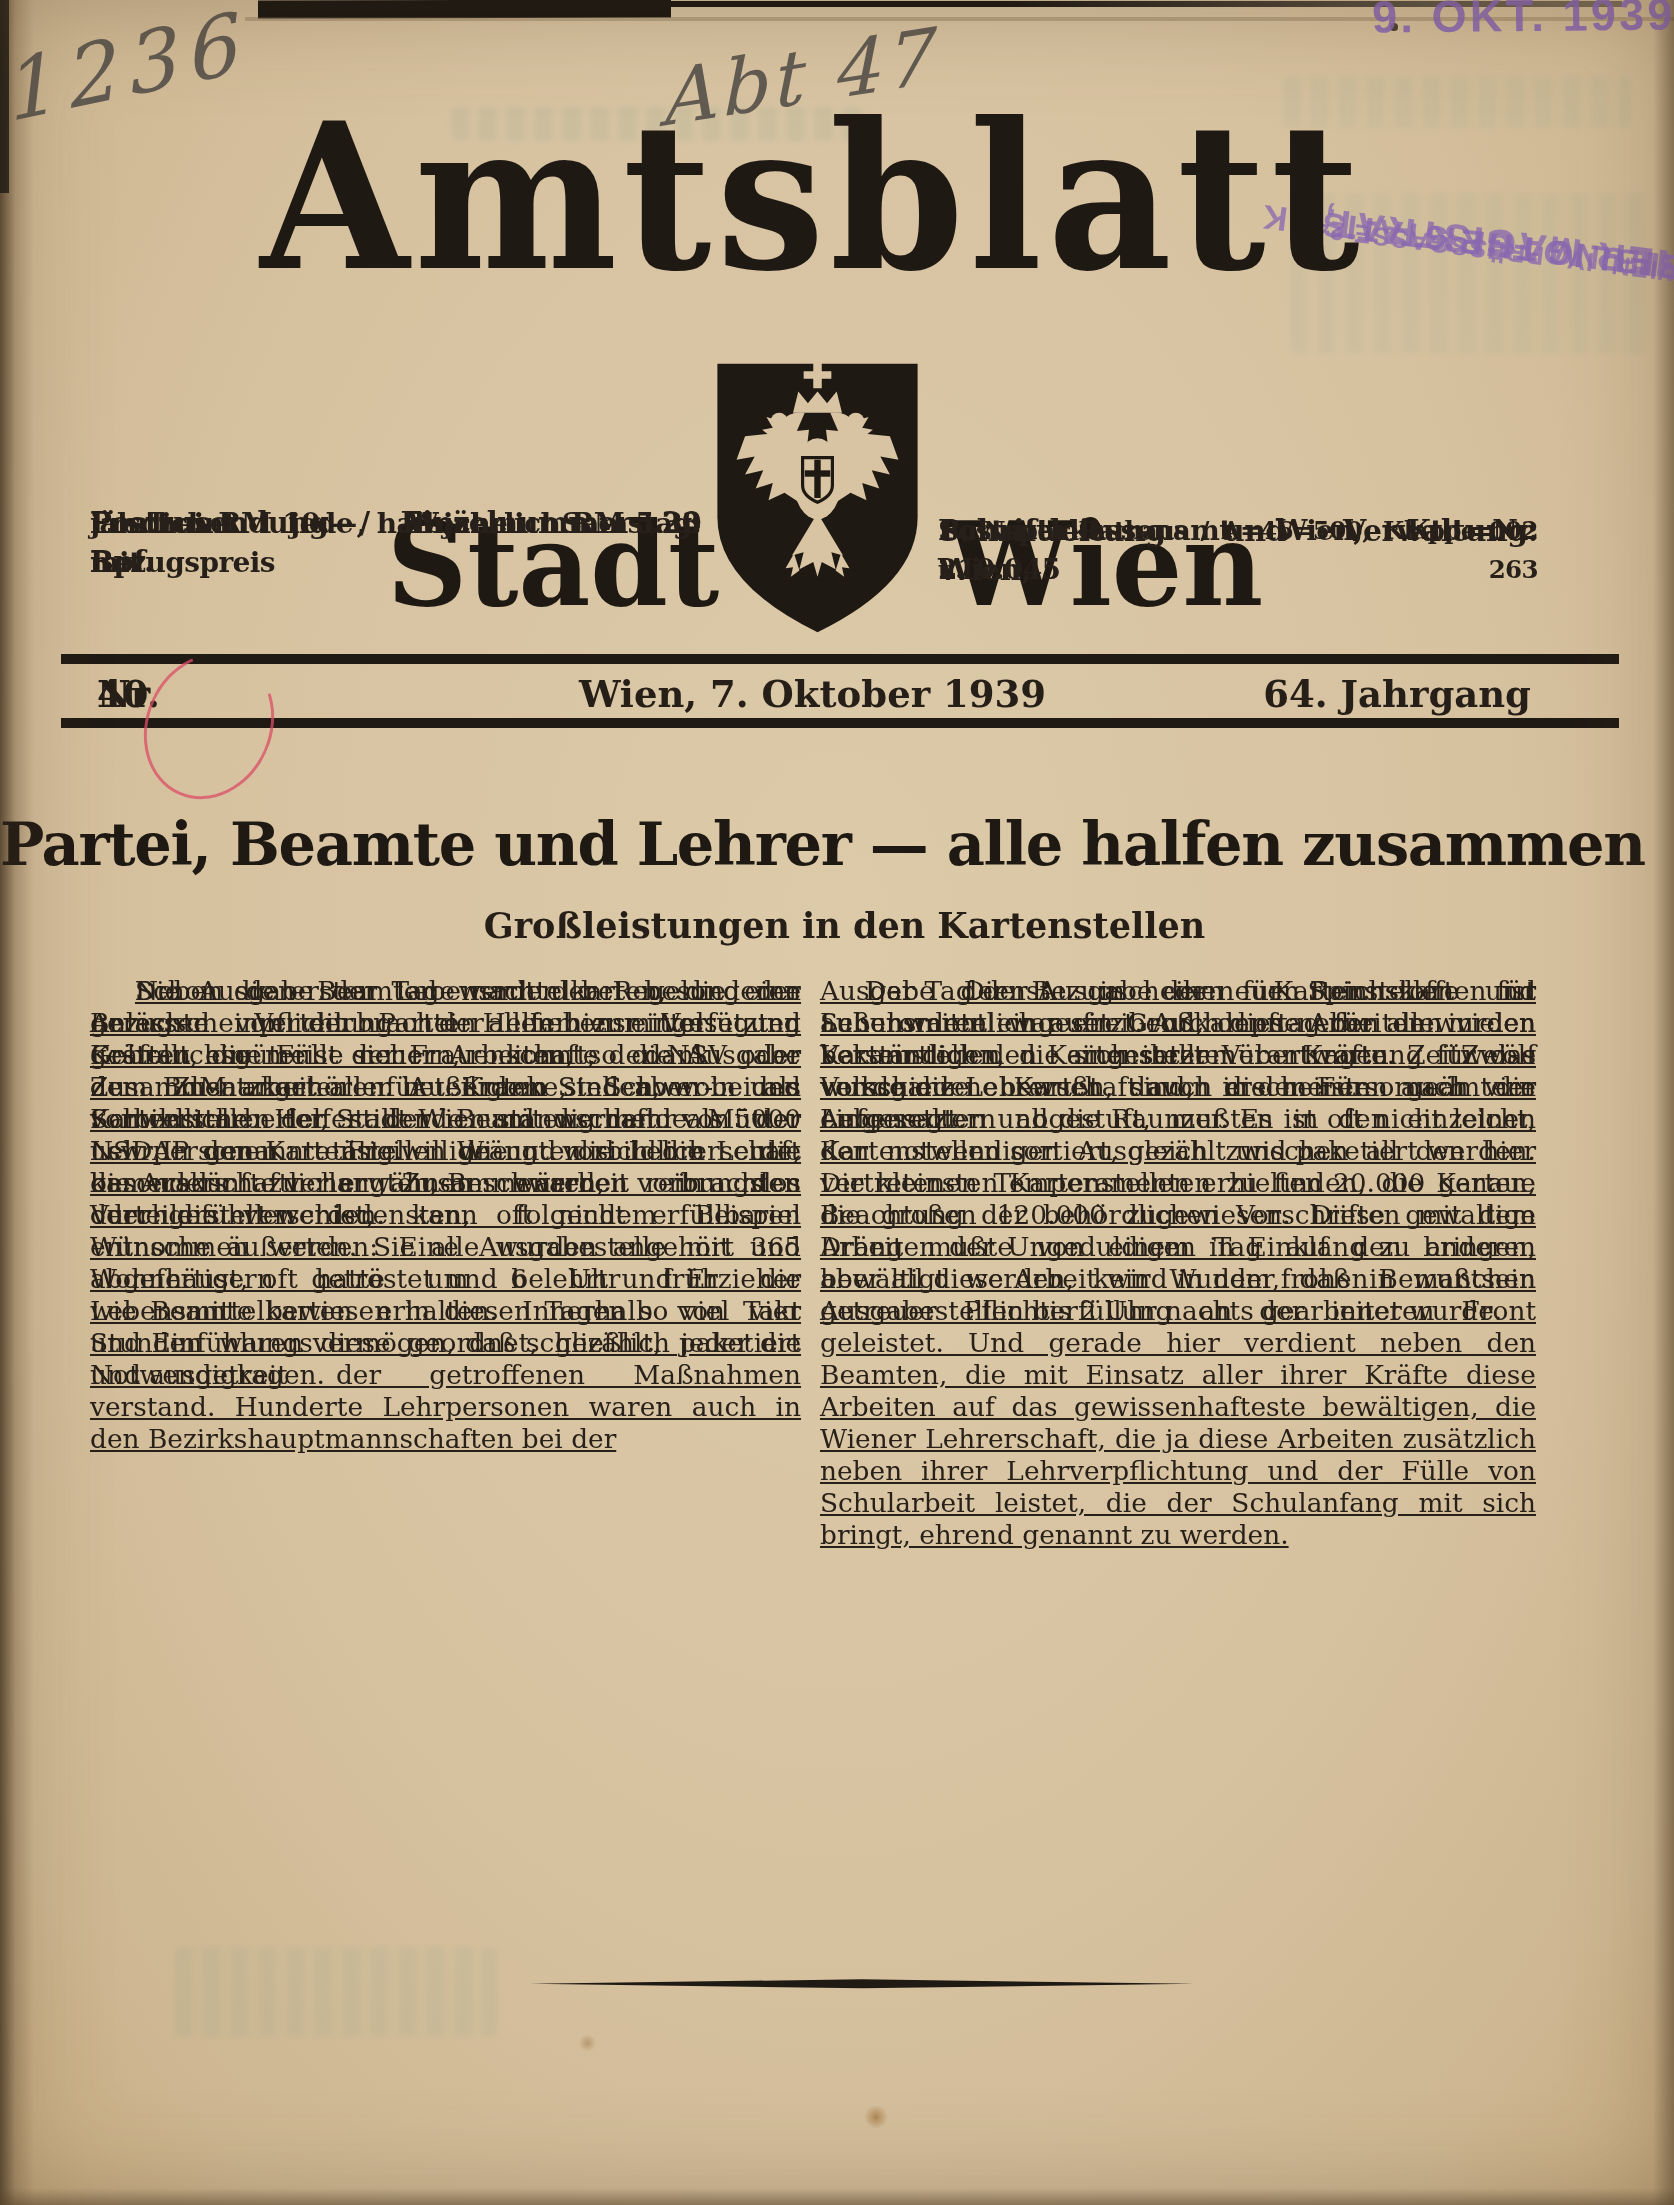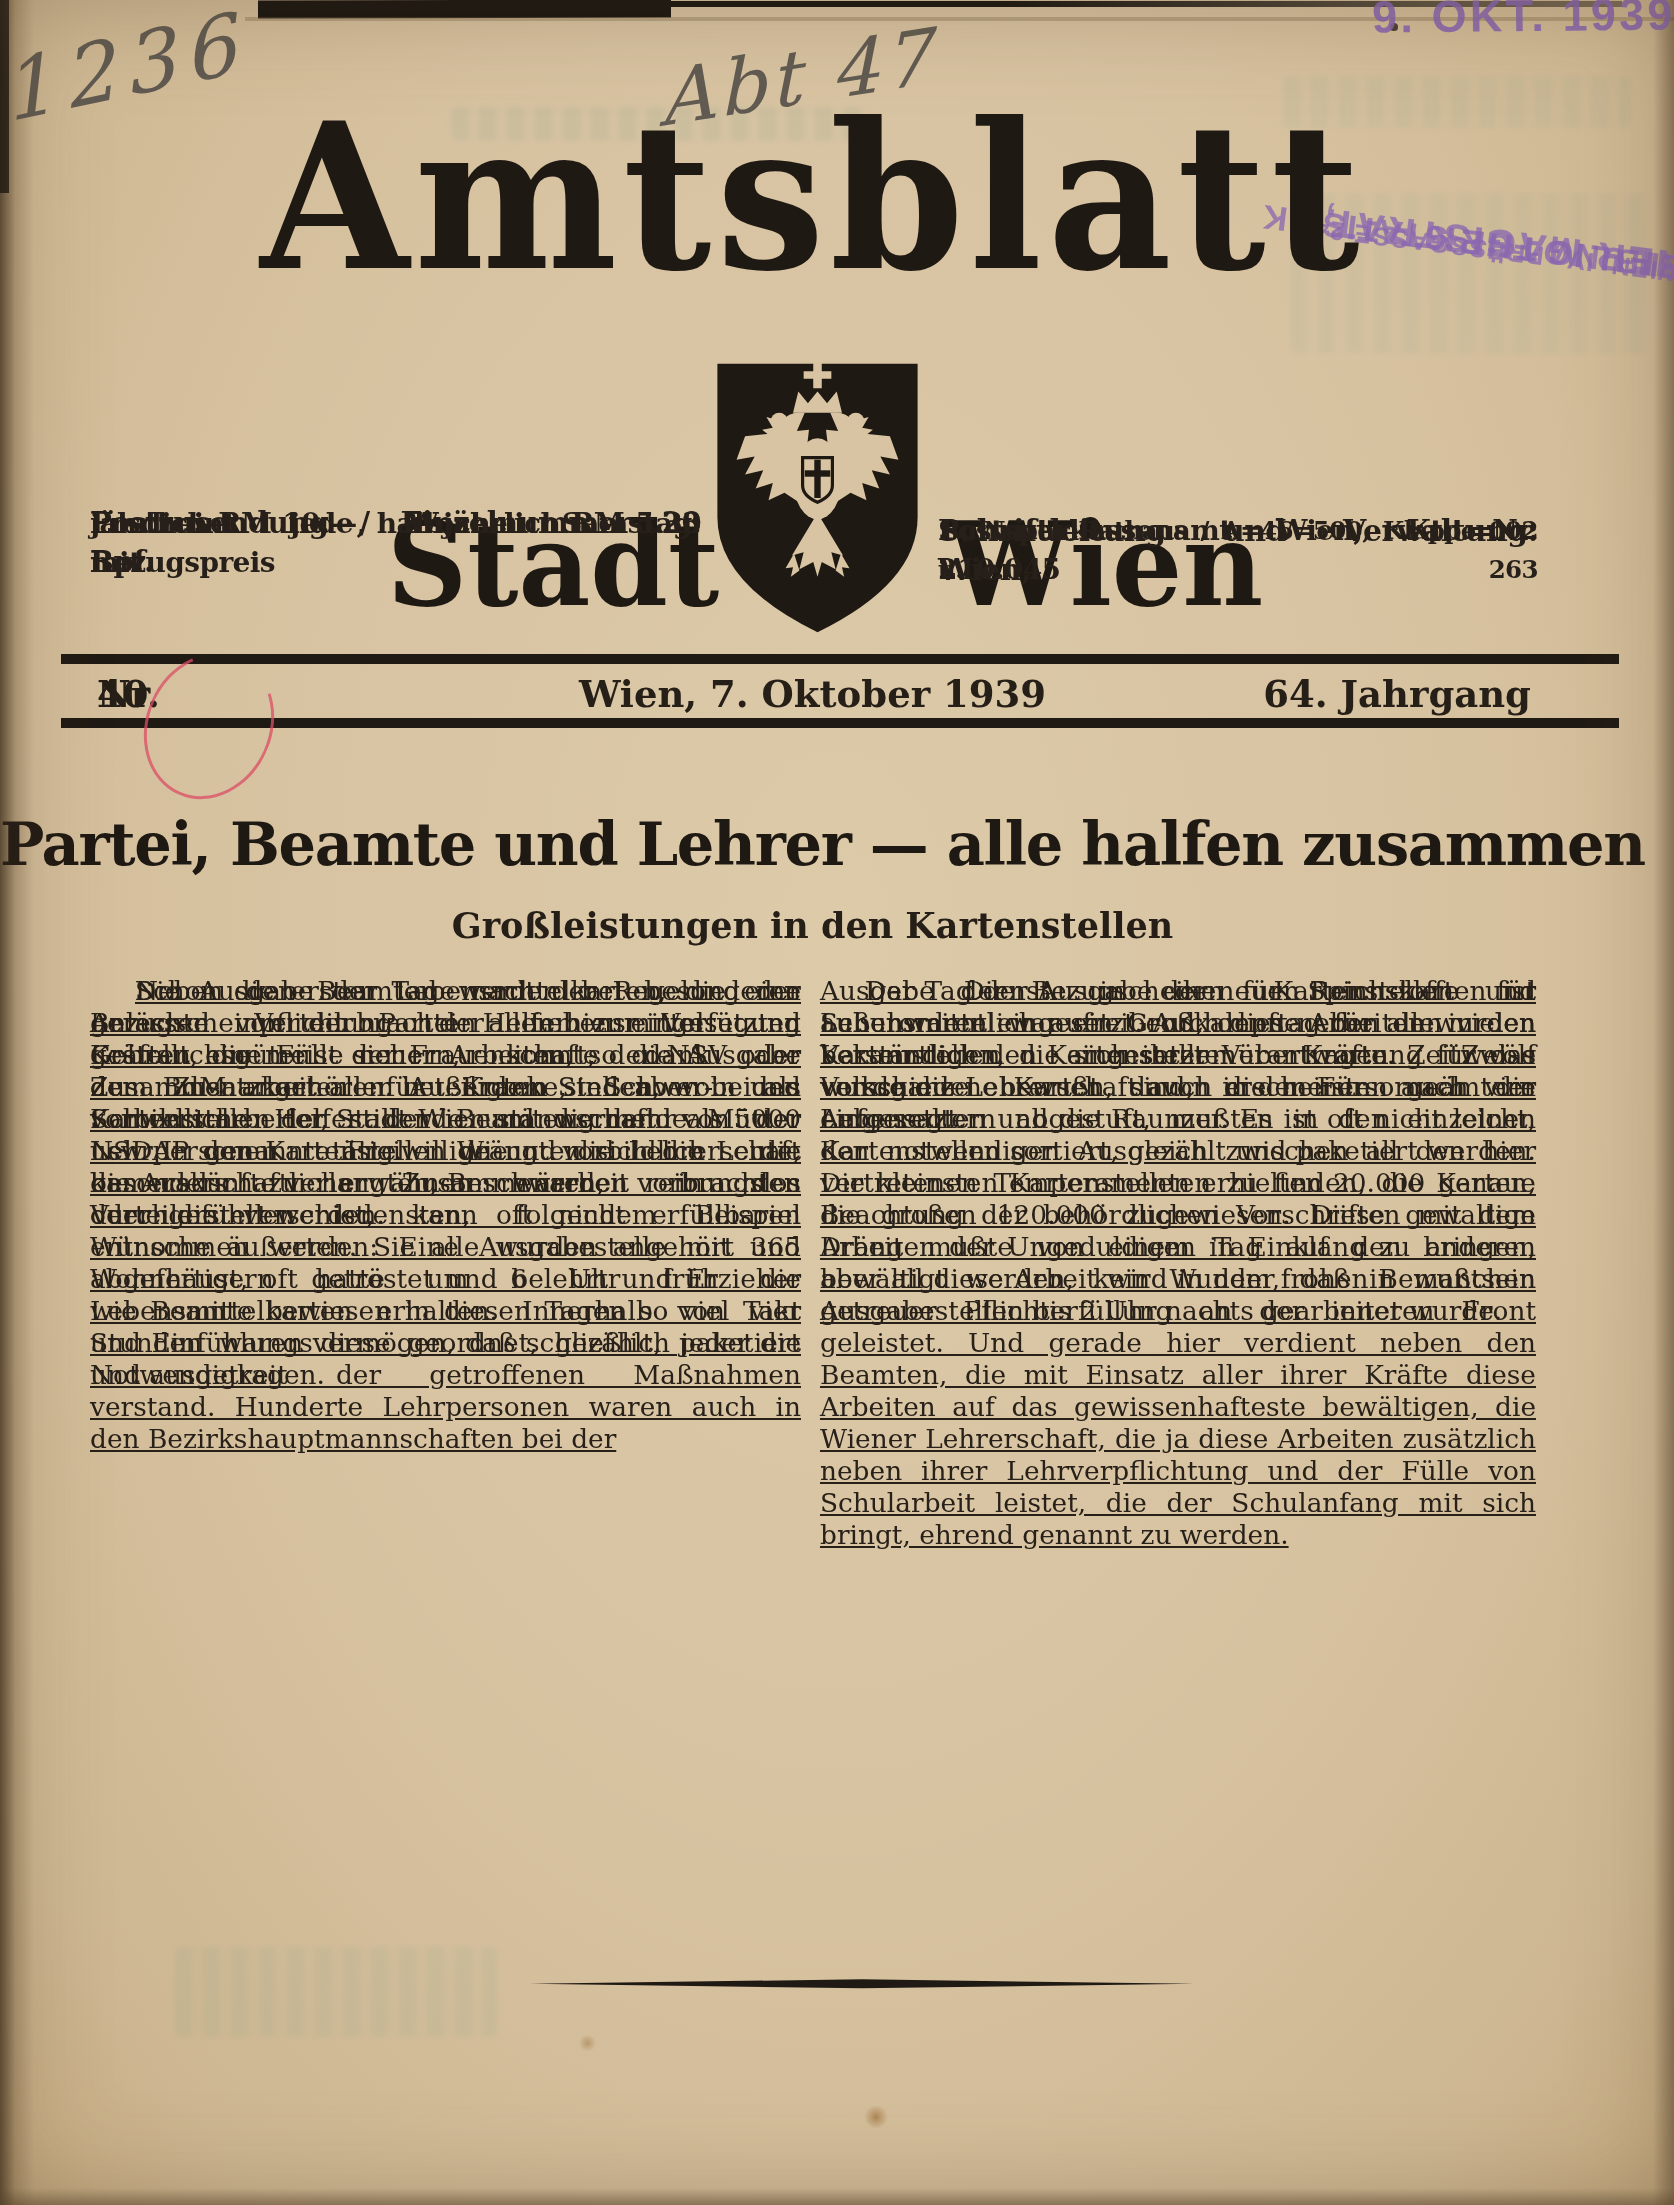--- a/index.html
+++ b/index.html
@@ -81,21 +81,21 @@
   .rule-top{top:654px;}
   .rule-bottom{top:718px;}
   .issue-no{left:97px;top:672px;font-size:37px;font-weight:bold;white-space:nowrap;}
   .issue-date{top:672px;font-size:37px;font-weight:bold;}
   .issue-vol{right:144px;top:672px;font-size:37px;font-weight:bold;white-space:nowrap;}
   .red-circle{left:146px;top:651px;width:126px;height:150px;border:3.9px solid rgba(219,76,100,.75);
     border-radius:50%;border-top-color:transparent;transform:rotate(24deg);}
 
   
   .headline{top:810px;font-size:59px;font-weight:bold;letter-spacing:-1.3px;color:#1f1913;}
-  .subheadline{top:905px;font-size:35px;font-weight:bold;}
+  .subheadline{top:905px;font-size:35px;font-weight:bold;margin-left:32px;}
   .col{top:975px;font-size:26.4px;line-height:32px;text-align:justify;color:#282119;}
   .col-left{left:90px;width:711px;}
   .col-right{left:820px;width:716px;}
   .col p{margin:0;hyphens:none;text-decoration:underline;}
   .col p.indent{text-indent:45px;}
   .end-divider{left:530px;top:1978px;width:664px;height:11.6px;}
 </style>
 </head>
 <body>
 

